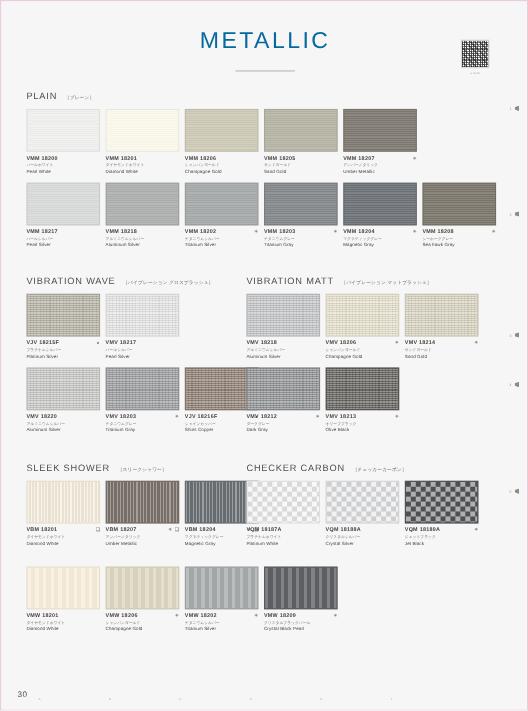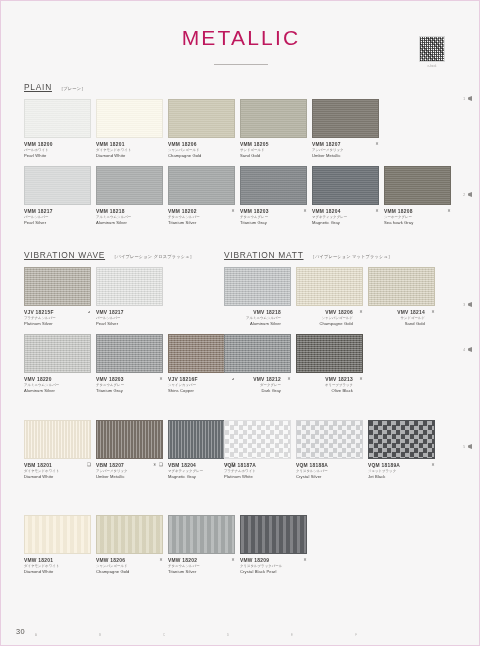--- a/index.html
+++ b/index.html
@@ -18,21 +18,21 @@
   #sheet {
     position: absolute;
     left: 1px; top: 1px;
     width: 478px; height: 644px;
     background: #f7f6f6;
   }
 
   
   #header { position: absolute; top: 24px; left: 0; width: 478px; text-align: center; }
   #title {
-    font-size: 21px; letter-spacing: 2.2px; color: #be185d;
+    font-size: 21px; letter-spacing: 2.2px; color: #0369a1;
     font-weight: 400;
   }
   #title-rule {
     width: 54px; height: 1px; background: #b9b5b3;
     margin: 14px auto 0;
   }
 
   
   #qr-block { position: absolute; left: 408px; top: 34px; width: 44px; text-align: center; }
   #qr-code {
@@ -44,21 +44,21 @@
       repeating-linear-gradient(45deg, #9a9a9a 0 1px, transparent 1px 3px);
     background-blend-mode: multiply;
     border: 0.5px solid #d8d8d8;
   }
   #qr-label { font-size: 2.6px; color: #a8a6a4; margin-top: 3px; letter-spacing: .2px; }
 
   
   .section { position: absolute; }
   .sec-head { display: flex; align-items: baseline; margin-bottom: 7px; }
   .sec-title {
-    font-size: 8.4px; letter-spacing: 0.75px; color: #4e4c4b; font-weight: 400; text-decoration: underline;
+    font-size: 8.4px; letter-spacing: 0.75px; color: #4e4c4b; font-weight: 400;
   }
   .sec-sub {
     font-size: 4.3px; color: #6d6b69; margin-left: 7px; letter-spacing: .1px;
   }
 
   .row { display: flex; }
   .row + .row { margin-top: 7px; }
 
   .swatch-cell { width: 67px; margin-right: 5px; }
   .swatch-cell:last-child { margin-right: 0; }
@@ -323,21 +323,21 @@
                 <div class="cap-code">VJV 18216F</div>
                 <div class="cap-jp">シャインカッパー</div>
                 <div class="cap-en">Shins Copper</div>
                 <div class="badges">
                   <span class="badge-drop"></span>
                 </div>
               </div>
             </div>
           </div>
         </div>
-        <div class="section" style="left: 222px; top: 248px; width: 236px; text-align: right;">
+        <div class="section" style="left: 222px; top: 248px; width: 236px;">
           <div class="sec-head">
             <div class="sec-title">VIBRATION MATT</div>
             <div class="sec-sub">［バイブレーション マットブラッシュ］</div>
           </div>
           <div class="row">
             <div class="swatch-cell">
               <div class="swatch vib" style="background: rgb(191, 194, 196);"></div>
               <div class="cap">
                 <div class="cap-code">VMV 18218</div>
                 <div class="cap-jp">アルミニウムシルバー</div>
@@ -386,20 +386,24 @@
                 <div class="cap-jp">オリーブブラック</div>
                 <div class="cap-en">Olive Black</div>
                 <div class="badges">
                   <span class="badge-star"></span>
                 </div>
               </div>
             </div>
           </div>
         </div>
         <div class="section" style="left: 22px; top: 418px; width: 186px;">
+          <div class="sec-head">
+            <div class="sec-title">SLEEK SHOWER</div>
+            <div class="sec-sub">［スリークシャワー］</div>
+          </div>
           <div class="row">
             <div class="swatch-cell">
               <div class="swatch sleek" style="background: rgb(246, 238, 221);"></div>
               <div class="cap">
                 <div class="cap-code">VBM 18201</div>
                 <div class="cap-jp">ダイヤモンドホワイト</div>
                 <div class="cap-en">Diamond White</div>
                 <div class="badges">
                   <span class="badge-sq"></span>
                 </div>
@@ -425,20 +429,24 @@
                 <div class="cap-en">Magnetic Gray</div>
                 <div class="badges">
                   <span class="badge-star"></span>
                   <span class="badge-sq"></span>
                 </div>
               </div>
             </div>
           </div>
         </div>
         <div class="section" style="left: 222px; top: 418px; width: 236px;">
+          <div class="sec-head">
+            <div class="sec-title">CHECKER CARBON</div>
+            <div class="sec-sub">［チェッカーカーボン］</div>
+          </div>
           <div class="row">
             <div class="swatch-cell">
               <div class="swatch checker" style="background: rgb(240, 240, 241);"></div>
               <div class="cap">
                 <div class="cap-code">VQM 18187A</div>
                 <div class="cap-jp">プラチナムホワイト</div>
                 <div class="cap-en">Platinum White</div>
               </div>
             </div>
             <div class="swatch-cell">

